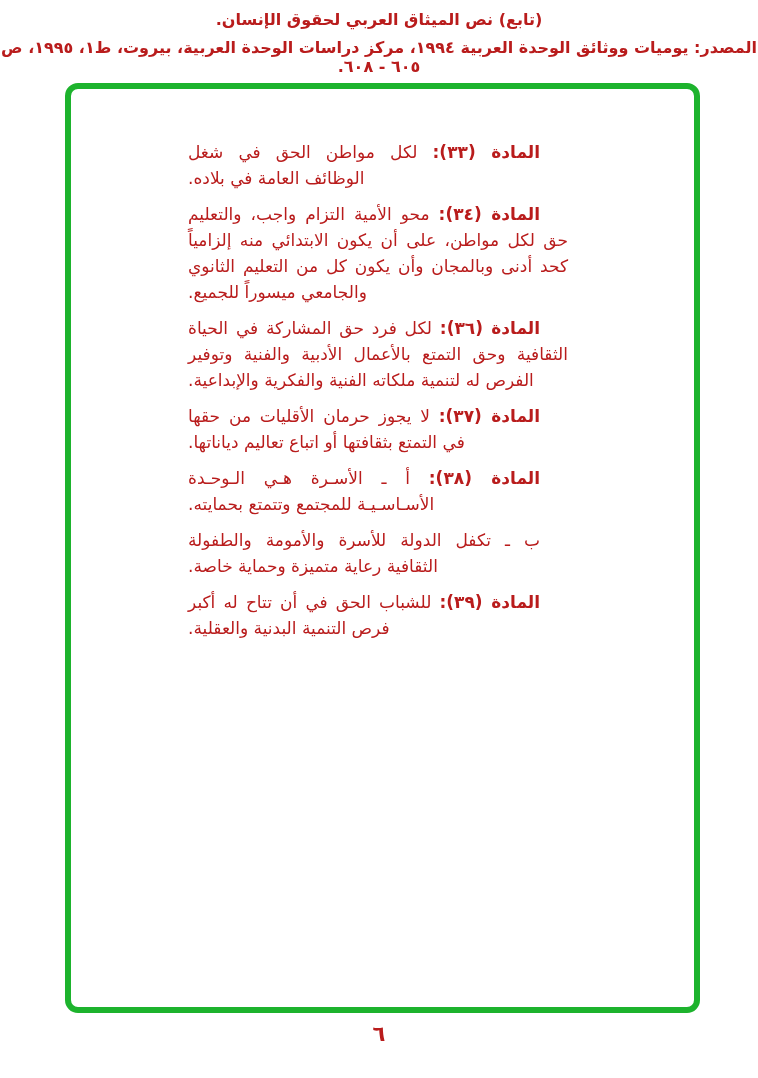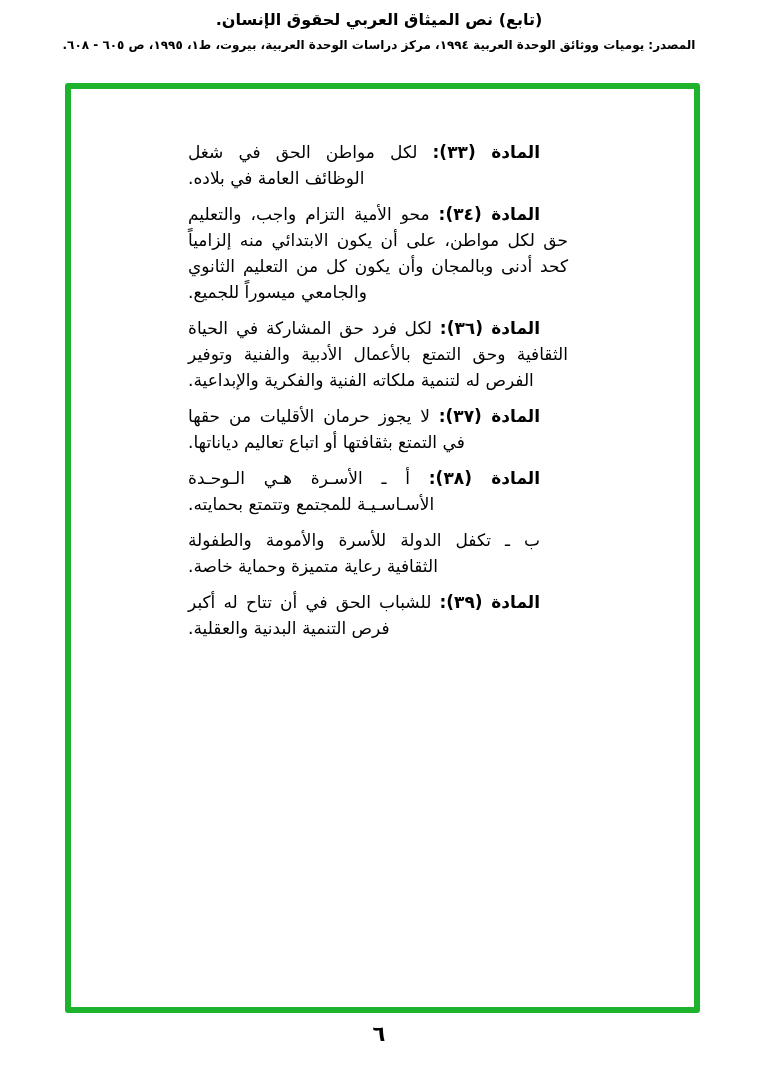--- a/index.html
+++ b/index.html
@@ -6,50 +6,50 @@
     margin: 0;
     padding: 0;
     background: #ffffff;
   }
   .page {
     position: relative;
     width: 758px;
     height: 1078px;
     background: #ffffff;
     font-family: "DejaVu Sans", sans-serif;
-    color: #000000;
+    color: #b91c1c;
     overflow: hidden;
   }
   .header {
     position: absolute;
     top: 10px;
     left: 0;
     width: 758px;
     direction: rtl;
     text-align: center;
   }
   .doc-title {
     font-size: 16px;
     font-weight: bold;
     letter-spacing: 0.2px;
   }
   .doc-source {
     margin-top: 9px;
-    font-size: 12px;
+    font-size: 16px;
     font-weight: bold;
   }
   .charter-box {
     position: absolute;
     left: 65px;
     top: 83px;
     width: 635px;
     height: 930px;
     box-sizing: border-box;
     border: 6px solid #1db32d;
-    border-radius: 3px;
+    border-radius: 13px;
     background: #ffffff;
   }
   .text-column {
     position: absolute;
     top: 50px;
     right: 126px;
     width: 380px;
     direction: rtl;
     text-align: justify;
     text-align-last: left;

